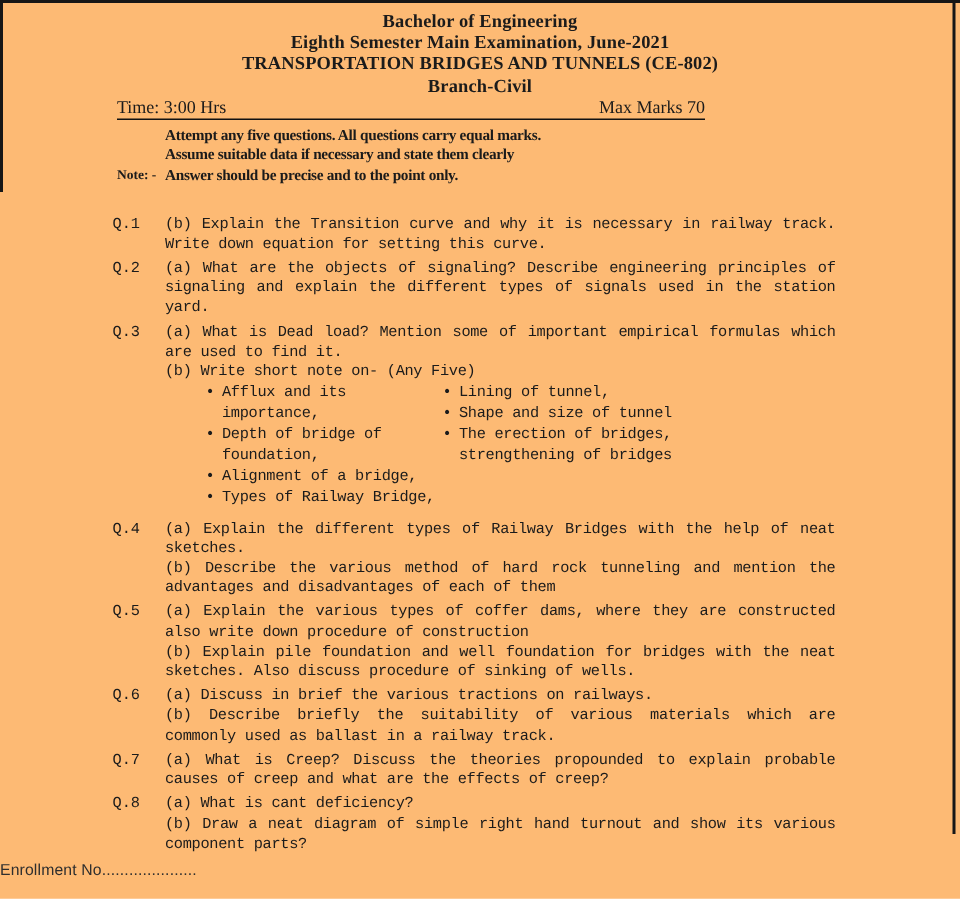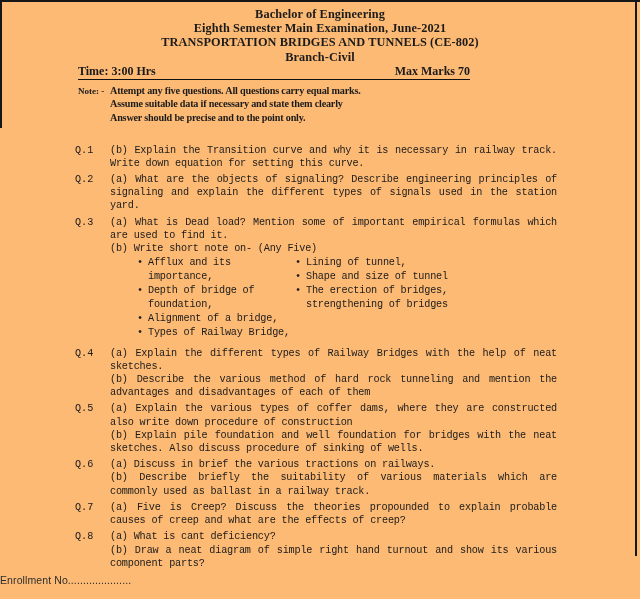--- a/index.html
+++ b/index.html
@@ -19,28 +19,28 @@
   .right-line { top: 0; left: 635px; width: 2px; height: 556px; }
 
   
   header { padding-top: 7px; text-align: center; }
   .h-line { font-weight: bold; font-size: 12.3px; line-height: 14.2px; letter-spacing: 0.1px; }
 
   
   .time-row {
     margin: 1px 0 0 78px; width: 392px;
     display: flex; justify-content: space-between;
-    font-weight: bold; font-size: 12px;
+    font-weight: normal; font-size: 12px;
     border-bottom: 1.6px solid #111;
     padding-bottom: 1px; line-height: 13px;
   }
 
   
   .note { display: flex; margin: 4px 0 0 78px; }
-  .note-label { font-size: 9px; font-weight: bold; width: 32px; flex: none; padding-top: 2px; }
+  .note-label { font-size: 9px; font-weight: bold; width: 32px; flex: none; padding-top: 2px; margin-top: 25px; }
   .note-lines { font-weight: bold; font-size: 10.2px; line-height: 13.6px; letter-spacing: -0.2px; }
 
   
   .questions { margin: 19px 0 0 75px; width: 482px; font-family: Liberation Mono, monospace; }
   .q { display: flex; margin-bottom: 3px; }
   .qnum { width: 35px; flex: none; font-size: 10.2px; line-height: 13.2px; }
   .qbody { width: 447px; font-size: 10.2px; line-height: 13.2px; text-align: justify; letter-spacing: -0.2px; }
   .qbody p { margin: 0; }
   .q3 { margin-bottom: 7px; }
 
@@ -165,21 +165,21 @@
       <div class="qnum">Q.6</div>
       <div class="qbody">
         <p>(a) Discuss in brief the various tractions on railways.</p>
         <p>(b) Describe briefly the suitability of various materials which are commonly used as ballast in a railway track.</p>
       </div>
     </div>
 
     <div class="q">
       <div class="qnum">Q.7</div>
       <div class="qbody">
-        <p>(a) Five is Creep? Discuss the theories propounded to explain probable causes of creep and what are the effects of creep?</p>
+        <p>(a) What is Creep? Discuss the theories propounded to explain probable causes of creep and what are the effects of creep?</p>
       </div>
     </div>
 
     <div class="q">
       <div class="qnum">Q.8</div>
       <div class="qbody">
         <p>(a) What is cant deficiency?</p>
         <p>(b) Draw a neat diagram of simple right hand turnout and show its various component parts?</p>
       </div>
     </div>

